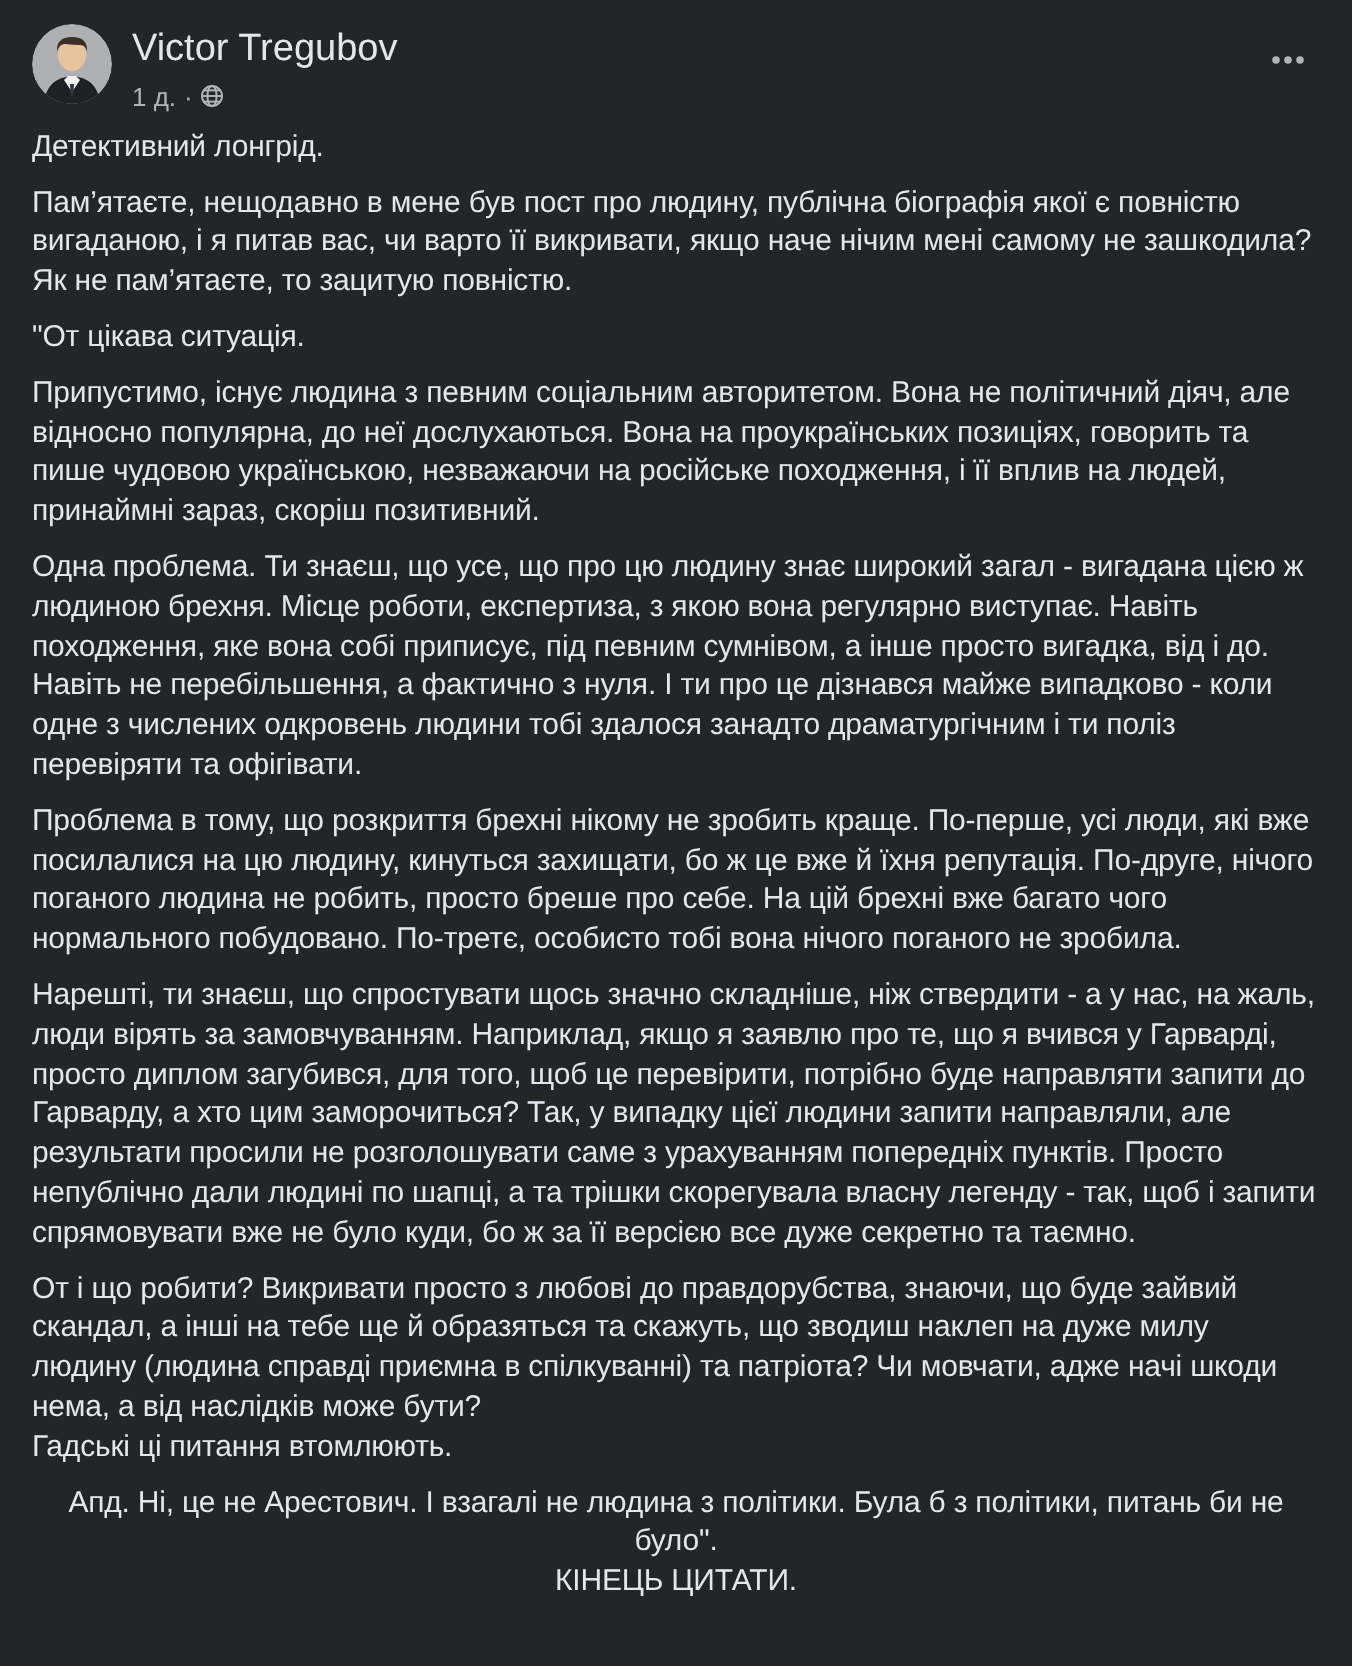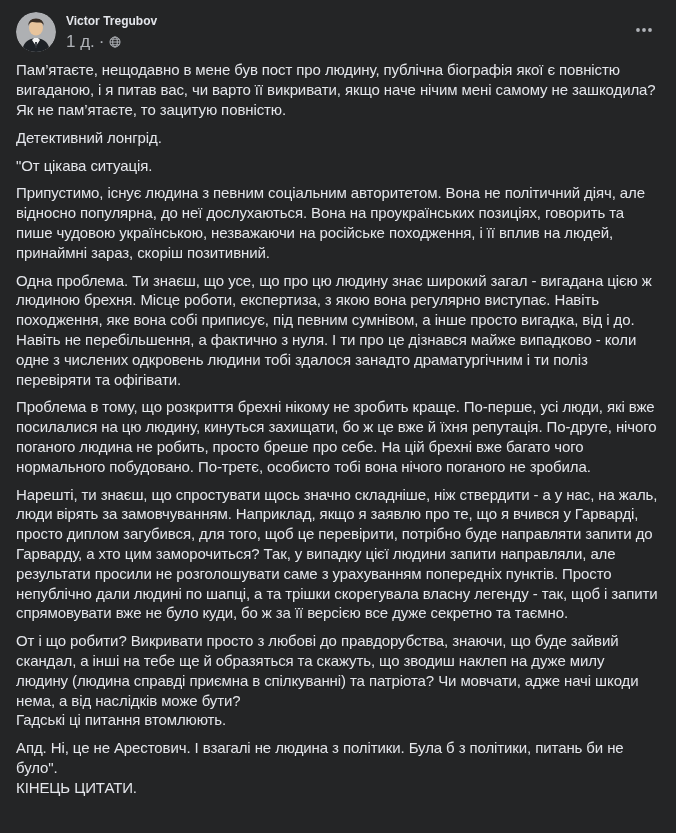--- a/index.html
+++ b/index.html
@@ -4,28 +4,28 @@
 <style>
   html,body{margin:0;padding:0;background:#18191a;}
   .post{
     width:676px;min-height:833px;box-sizing:border-box;
     background:#242526;color:#e4e6eb;
     font-family:"Liberation Sans", sans-serif;
   }
   .header{display:flex;align-items:flex-start;padding:12px 16px 6px 16px;}
   .avatar-wrap{width:40px;height:40px;border-radius:50%;overflow:hidden;flex:0 0 auto;cursor:pointer;}
   .hinfo{margin-left:10px;flex:1 1 auto;padding-top:2px;}
-  .author{font-size:12px;font-weight:700;color:#e4e6eb;line-height:1.2;cursor:pointer;}
-  .meta{display:flex;align-items:center;gap:4px;margin-top:4px;font-size:17px;color:#b0b3b8;}
+  .author{font-size:19px;font-weight:400;color:#e4e6eb;line-height:1.2;cursor:pointer;}
+  .meta{display:flex;align-items:center;gap:4px;margin-top:4px;font-size:13px;color:#b0b3b8;}
   .meta .ts{cursor:pointer;}
   .more-btn{flex:0 0 auto;width:32px;height:32px;display:flex;align-items:center;justify-content:center;
     border-radius:50%;cursor:pointer;margin-top:2px;}
   .body{padding:2px 16px 16px 16px;font-size:15px;line-height:1.32;letter-spacing:-0.1px;}
   .block{margin:0 0 8px 0;white-space:pre-wrap;}
-  .block:last-child{margin-bottom:0;}
+  .block:last-child{margin-bottom:0;text-align:center;}
   svg{display:block;}
 </style>
 </head>
 <body>
 
 <div class="post">
 
   <div class="header">
 
     <div class="avatar-wrap">
@@ -68,22 +68,22 @@
       <svg width="20" height="20" viewBox="0 0 20 20">
         <circle cx="4" cy="10" r="1.9" fill="#b0b3b8"></circle>
         <circle cx="10" cy="10" r="1.9" fill="#b0b3b8"></circle>
         <circle cx="16" cy="10" r="1.9" fill="#b0b3b8"></circle>
       </svg>
     </div>
 
   </div>
 
   <div class="body">
+    <div class="block">Детективний лонгрід.</div>
     <div class="block">Пам’ятаєте, нещодавно в мене був пост про людину, публічна біографія якої є повністю вигаданою, і я питав вас, чи варто її викривати, якщо наче нічим мені самому не зашкодила? Як не пам’ятаєте, то зацитую повністю.</div>
-    <div class="block">Детективний лонгрід.</div>
     <div class="block">"От цікава ситуація.</div>
     <div class="block">Припустимо, існує людина з певним соціальним авторитетом. Вона не політичний діяч, але відносно популярна, до неї дослухаються. Вона на проукраїнських позиціях, говорить та пише чудовою українською, незважаючи на російське походження, і її вплив на людей, принаймні зараз, скоріш позитивний.</div>
     <div class="block">Одна проблема. Ти знаєш, що усе, що про цю людину знає широкий загал - вигадана цією ж людиною брехня. Місце роботи, експертиза, з якою вона регулярно виступає. Навіть походження, яке вона собі приписує, під певним сумнівом, а інше просто вигадка, від і до. Навіть не перебільшення, а фактично з нуля. І ти про це дізнався майже випадково - коли одне з числених одкровень людини тобі здалося занадто драматургічним і ти поліз перевіряти та офігівати.</div>
     <div class="block">Проблема в тому, що розкриття брехні нікому не зробить краще. По-перше, усі люди, які вже посилалися на цю людину, кинуться захищати, бо ж це вже й їхня репутація. По-друге, нічого поганого людина не робить, просто бреше про себе. На цій брехні вже багато чого нормального побудовано. По-третє, особисто тобі вона нічого поганого не зробила.</div>
     <div class="block">Нарешті, ти знаєш, що спростувати щось значно складніше, ніж ствердити - а у нас, на жаль, люди вірять за замовчуванням. Наприклад, якщо я заявлю про те, що я вчився у Гарварді, просто диплом загубився, для того, щоб це перевірити, потрібно буде направляти запити до Гарварду, а хто цим заморочиться? Так, у випадку цієї людини запити направляли, але результати просили не розголошувати саме з урахуванням попередніх пунктів. Просто непублічно дали людині по шапці, а та трішки скорегувала власну легенду - так, щоб і запити спрямовувати вже не було куди, бо ж за її версією все дуже секретно та таємно.</div>
     <div class="block">От і що робити? Викривати просто з любові до правдорубства, знаючи, що буде зайвий скандал, а інші на тебе ще й образяться та скажуть, що зводиш наклеп на дуже милу людину (людина справді приємна в спілкуванні) та патріота? Чи мовчати, адже начі шкоди нема, а від наслідків може бути?
 Гадські ці питання втомлюють.</div>
     <div class="block">Апд. Ні, це не Арестович. І взагалі не людина з політики. Була б з політики, питань би не було".
 КІНЕЦЬ ЦИТАТИ.</div>
   </div>

